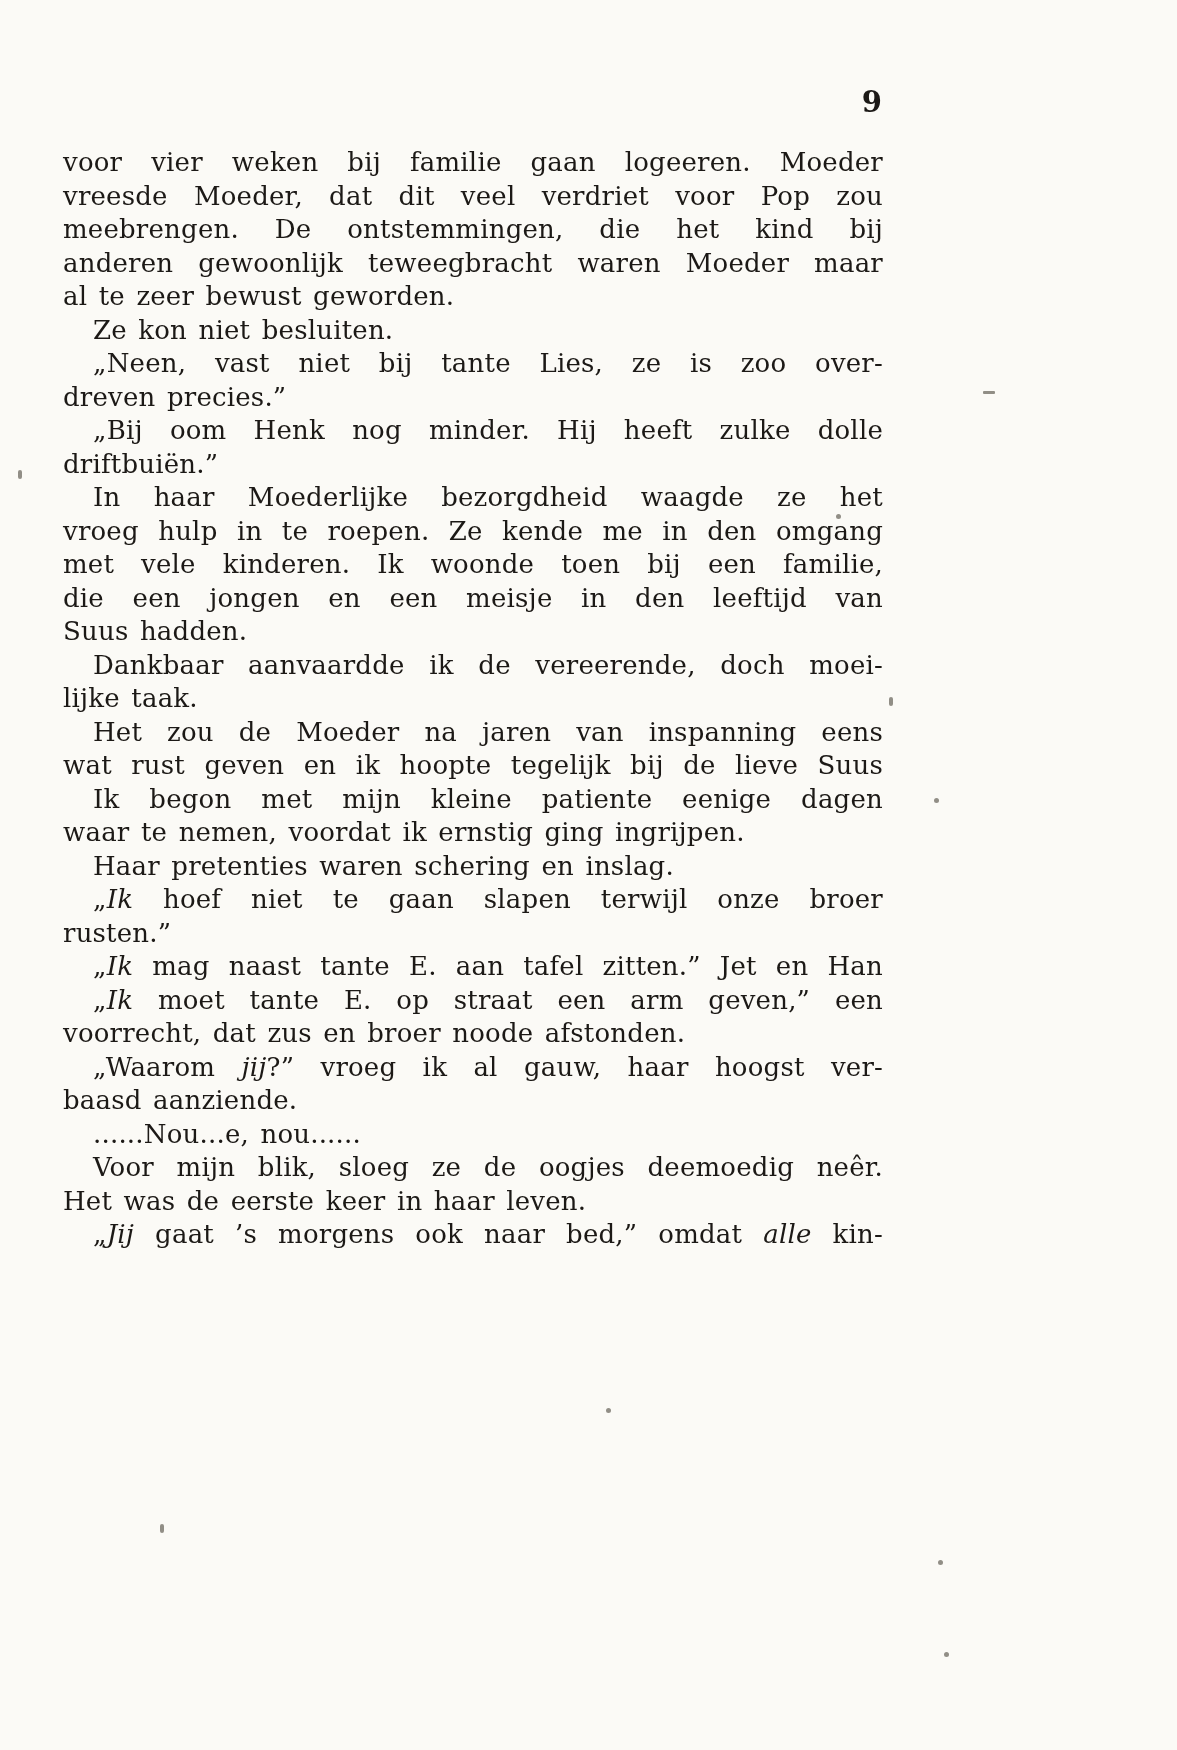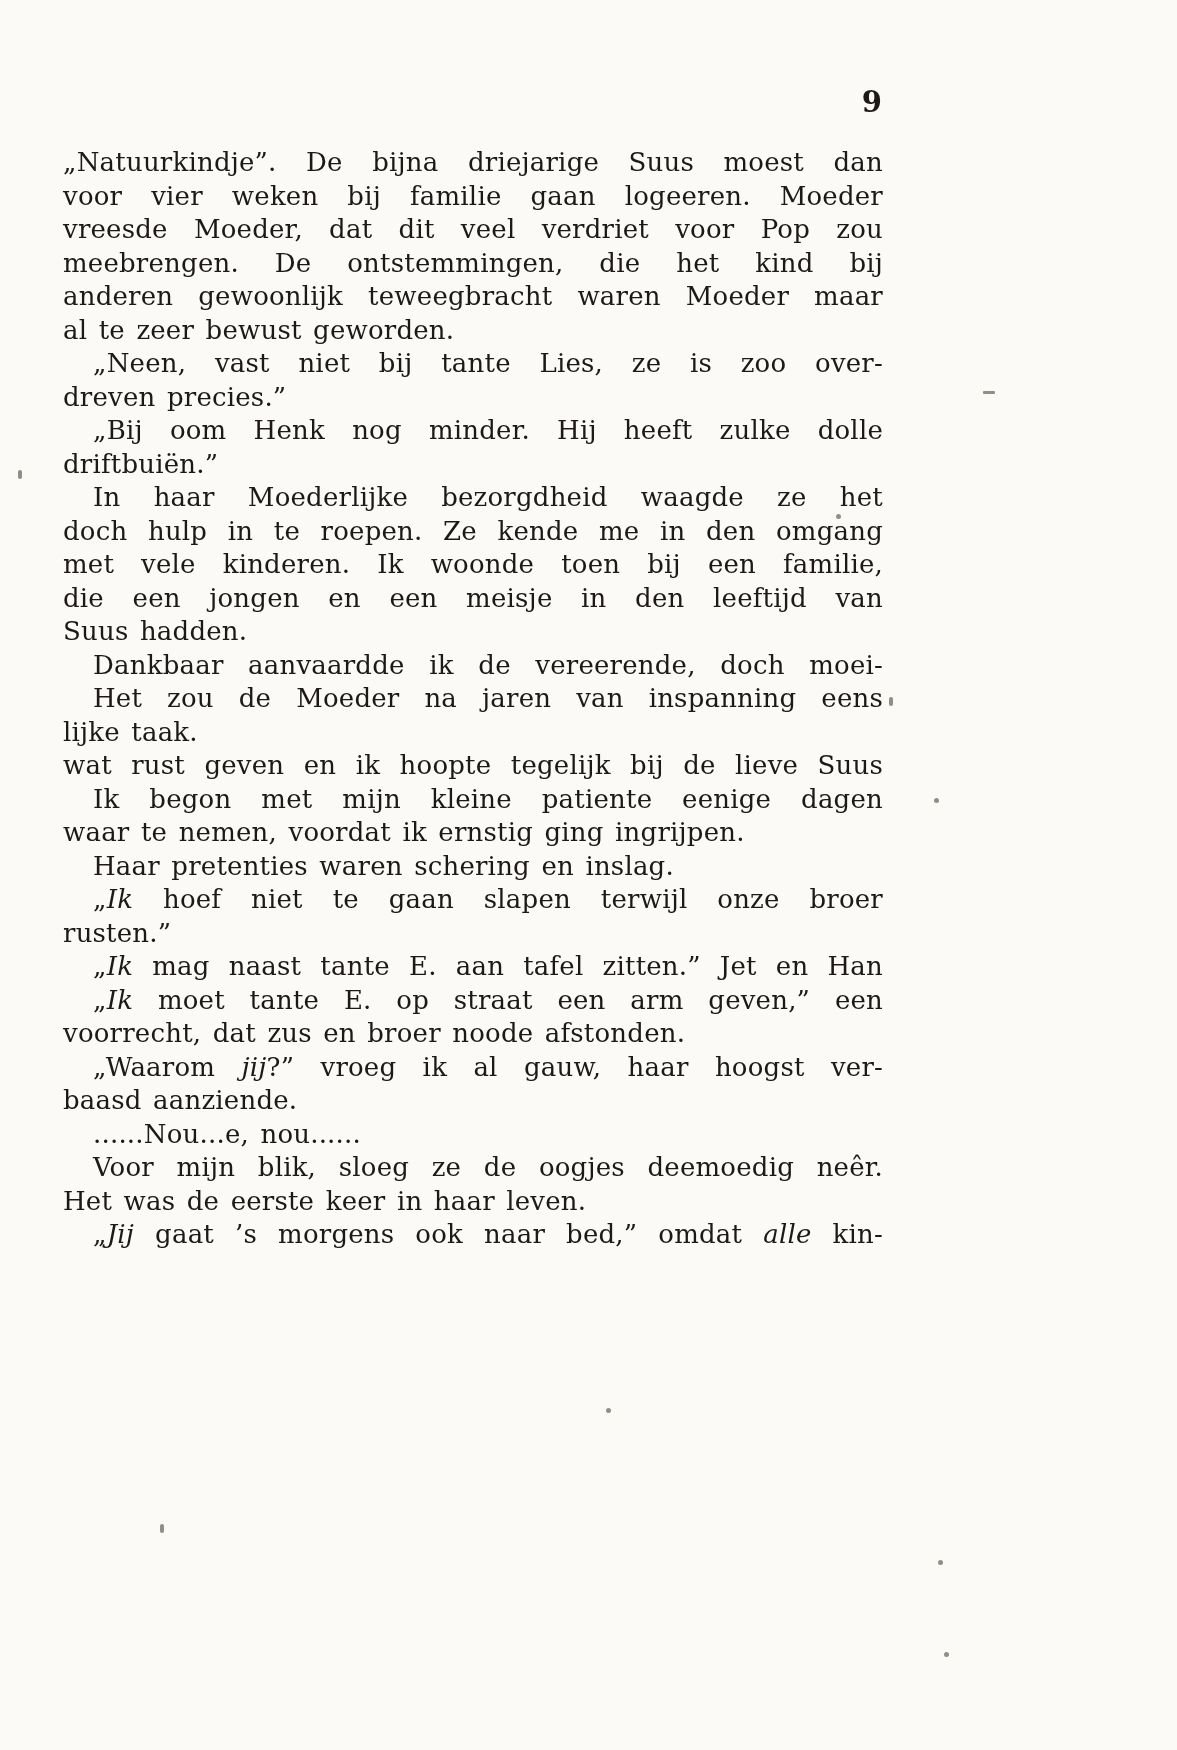--- a/index.html
+++ b/index.html
@@ -27,38 +27,38 @@
   .dot{width:5px;height:5px}
   .dash{width:12px;height:3px;border-radius:1px}
   .comma{width:4px;height:9px;border-radius:2px}
 </style>
 </head>
 <body>
 
 <main class="page">
   <div class="page-number">9</div>
   <div class="text-block">
-    <div class="line">„Natuurkindje”. De bijna driejarige Suus moest dan</div>
     <div class="line">voor vier weken bij familie gaan logeeren. Moeder</div>
     <div class="line">vreesde Moeder, dat dit veel verdriet voor Pop zou</div>
     <div class="line">meebrengen. De ontstemmingen, die het kind bij</div>
     <div class="line">anderen gewoonlijk teweegbracht waren Moeder maar</div>
     <div class="line end">al te zeer bewust geworden.</div>
+    <div class="line indent end">Ze kon niet besluiten.</div>
     <div class="line indent">„Neen, vast niet bij tante Lies, ze is zoo over-</div>
     <div class="line end">dreven precies.”</div>
     <div class="line indent">„Bij oom Henk nog minder. Hij heeft zulke dolle</div>
     <div class="line end">driftbuiën.”</div>
     <div class="line indent">In haar Moederlijke bezorgdheid waagde ze het</div>
-    <div class="line">doch hulp in te roepen. Ze kende me in den omgang</div>
+    <div class="line">vroeg hulp in te roepen. Ze kende me in den omgang</div>
     <div class="line">met vele kinderen. Ik woonde toen bij een familie,</div>
     <div class="line">die een jongen en een meisje in den leeftijd van</div>
     <div class="line end">Suus hadden.</div>
     <div class="line indent">Dankbaar aanvaardde ik de vereerende, doch moei-</div>
+    <div class="line end">lijke taak.</div>
     <div class="line indent">Het zou de Moeder na jaren van inspanning eens</div>
-    <div class="line end">lijke taak.</div>
     <div class="line">wat rust geven en ik hoopte tegelijk bij de lieve Suus</div>
     <div class="line indent">Ik begon met mijn kleine patiente eenige dagen</div>
     <div class="line end">waar te nemen, voordat ik ernstig ging ingrijpen.</div>
     <div class="line indent end">Haar pretenties waren schering en inslag.</div>
     <div class="line indent"><span>„</span><i>Ik</i><span> hoef niet te gaan slapen terwijl onze broer</span></div>
     <div class="line end">rusten.”</div>
     <div class="line indent"><span>„</span><i>Ik</i><span> mag naast tante E. aan tafel zitten.” Jet en Han</span></div>
     <div class="line indent"><span>„</span><i>Ik</i><span> moet tante E. op straat een arm geven,” een</span></div>
     <div class="line end">voorrecht, dat zus en broer noode afstonden.</div>
     <div class="line indent"><span>„Waarom </span><i>jij</i><span>?” vroeg ik al gauw, haar hoogst ver-</span></div>

